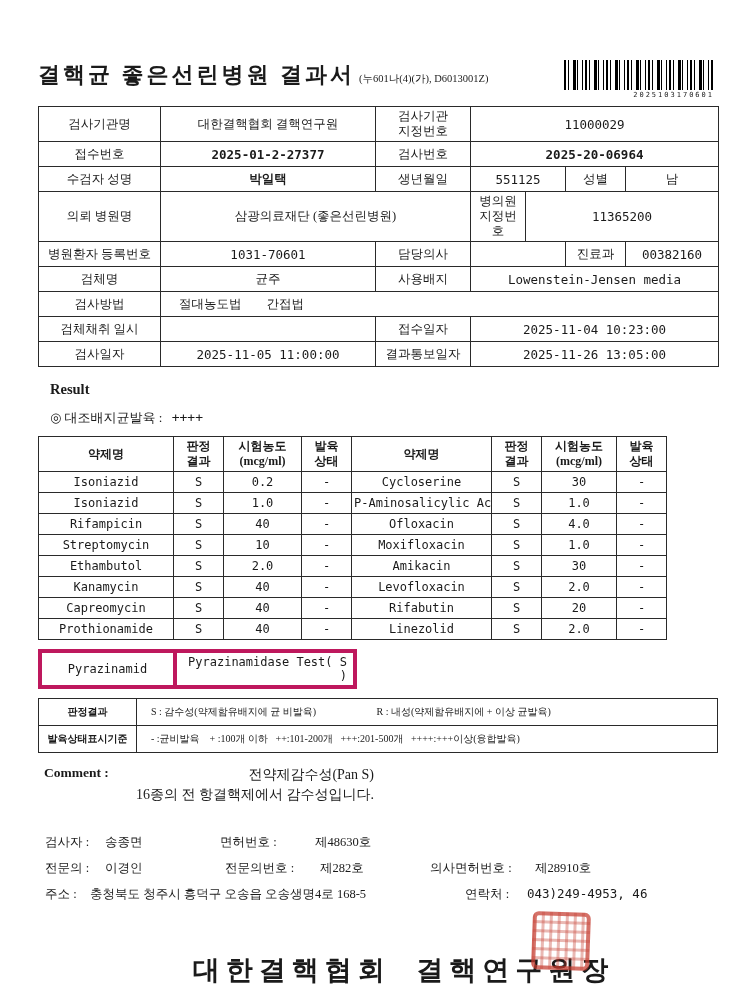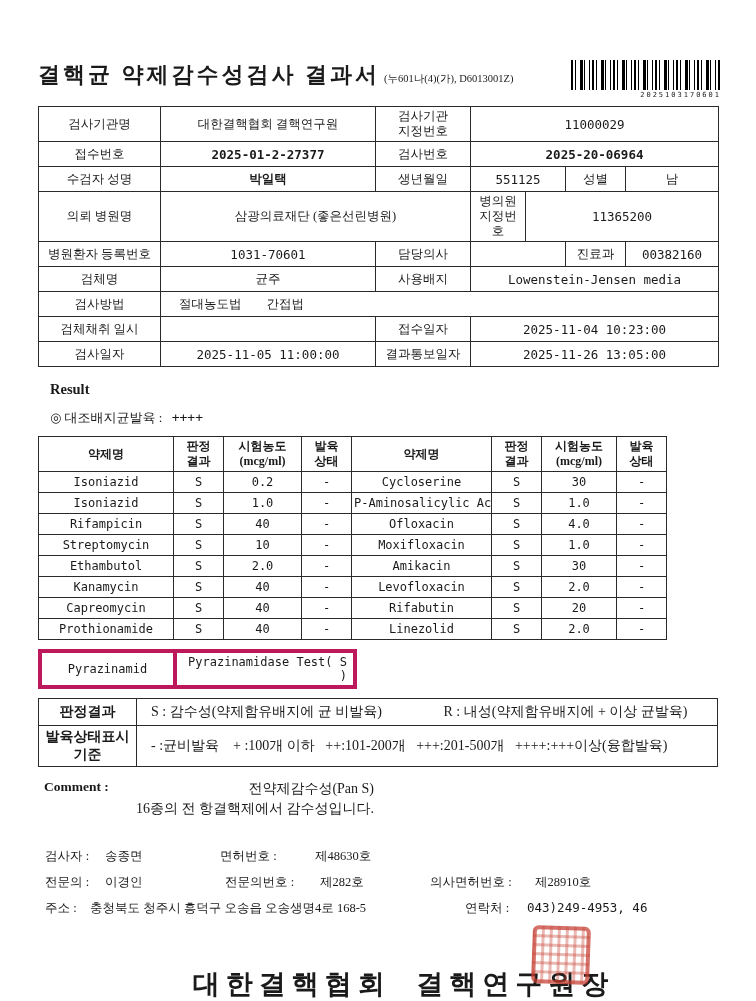--- a/index.html
+++ b/index.html
@@ -10,21 +10,21 @@
     width: 756px; height: 1001px;
     background: #fff;
     color: #1a1a1a;
     font-family: "Liberation Serif", "DejaVu Serif", serif;
     padding: 58px 38px 0 38px;
     overflow: hidden;
   }
   .mono { font-family: "DejaVu Sans Mono", "Liberation Mono", monospace; }
 
   
-  .barcode-wrap { position: absolute; top: 60px; right: 35px; width: 150px; }
+  .barcode-wrap { position: absolute; top: 60px; right: 42px; width: 150px; }
   .barcode-bars {
     width: 150px; height: 30px;
     background: repeating-linear-gradient(90deg,
       #000 0 2px, #fff 2px 4px, #000 4px 5px, #fff 5px 9px,
       #000 9px 12px, #fff 12px 13px, #000 13px 14px, #fff 14px 18px,
       #000 18px 19px, #fff 19px 21px);
   }
   .barcode-number { font-size: 7px; letter-spacing: 2px; text-align: right; margin-top: 1px; }
 
   
@@ -68,21 +68,21 @@
   .dname { font-size: 11px; white-space: nowrap; }
 
   
   .pza-table { margin-top: 9px; table-layout: fixed; }
   .pza-table td { border: 4px solid #be185d; height: 22px; font-size: 12px; padding: 2px 6px; }
   .pza-name { width: 135px; text-align: center; }
   .pza-val { width: 180px; text-align: right; }
 
   
   .legend-table { width: 680px; margin-top: 9px; table-layout: fixed; }
-  .legend-table td { border: 1px solid #2a2a2a; height: 27px; font-size: 14px; padding: 2px 6px; }
+  .legend-table td { border: 1px solid #2a2a2a; height: 27px; font-size: 10px; padding: 2px 6px; }
   .legend-label { width: 98px; text-align: center; font-weight: bold; }
   .legend-content { text-align: left; padding-left: 14px !important; }
   .legend-content .gap { margin-left: 58px; }
 
   
   .comment { display: flex; margin: 12px 0 0 6px; }
   .comment-label { font-size: 13.5px; font-weight: bold; width: 92px; }
   .comment-body { font-size: 14px; line-height: 1.45; text-align: right; }
 
   
@@ -120,21 +120,21 @@
 <body>
 
 <div class="page">
 
   <div class="barcode-wrap">
     <div class="barcode-bars"></div>
     <div class="barcode-number mono">2025103170601</div>
   </div>
 
   <div class="title-row">
-    <span class="title-main">결핵균 약제감수성검사 결과서</span>
+    <span class="title-main">결핵균 좋은선린병원 결과서</span>
     <span class="title-suffix">(누601나(4)(가), D6013001Z)</span>
   </div>
 
   <table class="info-table">
     <colgroup>
       <col style="width:122px">
         <col style="width:215px">
         <col style="width:95px">
       <col style="width:55px">
         <col style="width:40px">

